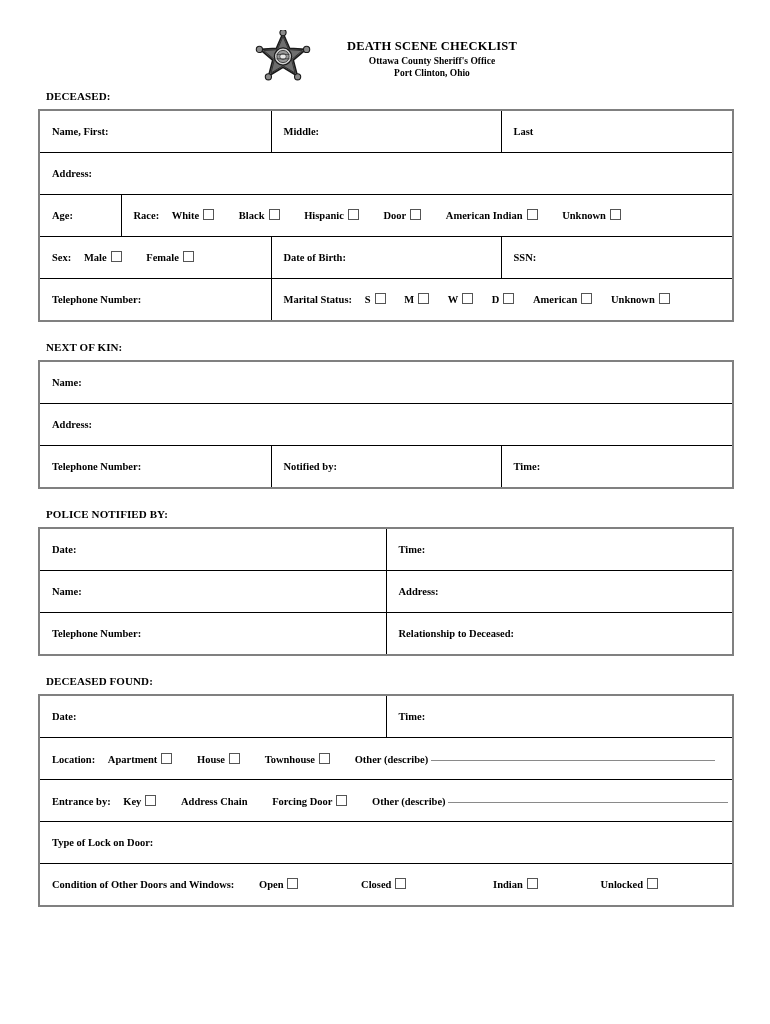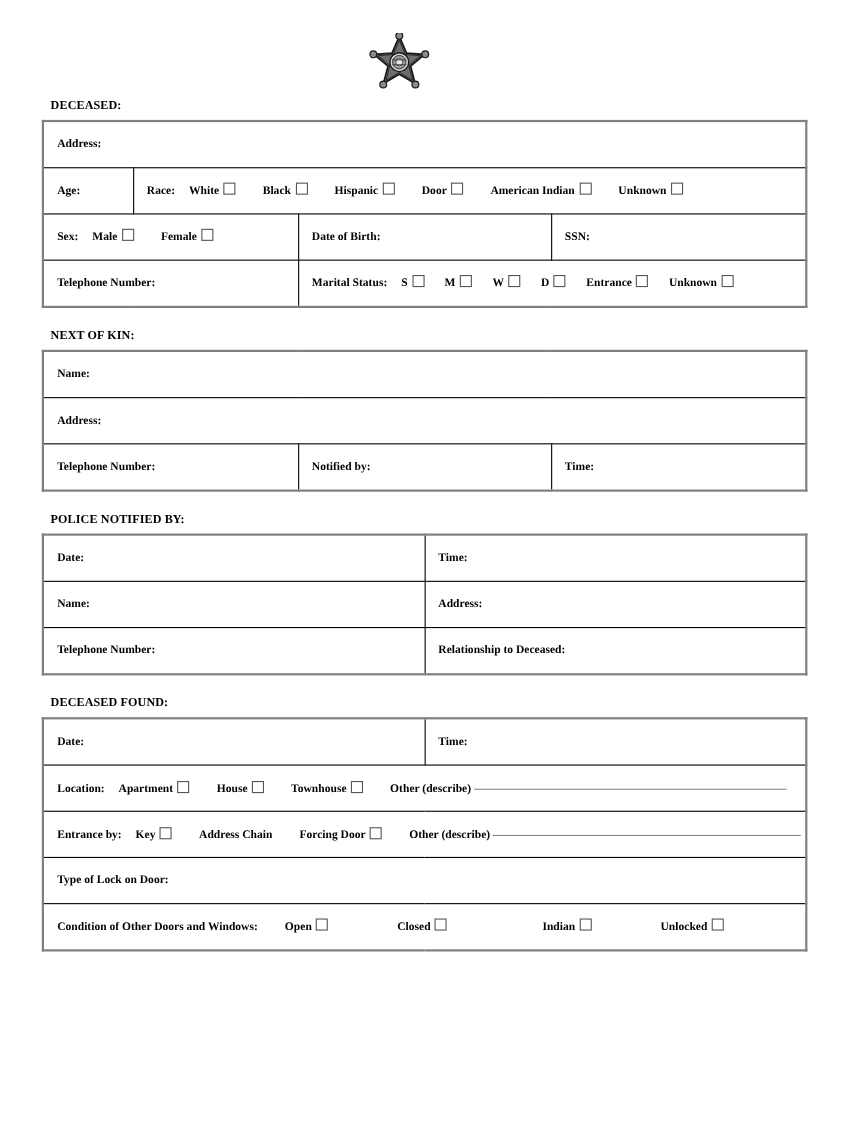--- a/index.html
+++ b/index.html
@@ -132,33 +132,43 @@
           <circle cx="13.4" cy="46.8" r="3.1" fill="#8a8a8a" stroke="#1a1a1a" stroke-width="1.1"></circle>
           <circle cx="4.4" cy="19.4" r="3.1" fill="#8a8a8a" stroke="#1a1a1a" stroke-width="1.1"></circle>
 
           <circle cx="28" cy="26.5" r="8.6" fill="#d5d5d5" stroke="#1a1a1a" stroke-width="1.3"></circle>
           <circle cx="28" cy="26.5" r="6.1" fill="#9a9a9a" stroke="#2b2b2b" stroke-width="0.8"></circle>
           <circle cx="28" cy="26.5" r="3.2" fill="#e8e8e8" stroke="#2b2b2b" stroke-width="0.7"></circle>
           <path d="M21.6 24.4 H34.4 M21.6 28.8 H34.4" stroke="#2b2b2b" stroke-width="0.7"></path>
         </g>
       </svg>
     </div>
+    <div class="titles">
+      <div class="doc-title">DEATH SCENE CHECKLIST</div>
+      <div class="doc-sub">Ottawa County Sheriff's Office</div>
+      <div class="doc-sub">Port Clinton, Ohio</div>
+    </div>
   </div>
 
   <div class="block">
     <div class="section-label">DECEASED:</div>
     <table class="tbl">
       <colgroup>
           <col style="width:82px">
           <col style="width:150px">
           <col style="width:230px">
           <col style="width:232px">
         </colgroup>
       <tbody>
         <tr>
+          <td colspan="2">Name, First:</td>
+          <td>Middle:</td>
+          <td>Last</td>
+        </tr>
+        <tr>
           <td colspan="4">Address:</td>
         </tr>
         <tr>
           <td>Age:</td>
           <td colspan="3">
             <span class="lbl-lead">Race:</span>
             <span class="opt"><span>White</span><span class="cb"></span></span>
             <span class="opt"><span>Black</span><span class="cb"></span></span>
             <span class="opt"><span>Hispanic</span><span class="cb"></span></span>
             <span class="opt"><span>Door</span><span class="cb"></span></span>
@@ -176,21 +186,21 @@
           <td>SSN:</td>
         </tr>
         <tr>
           <td colspan="2">Telephone Number:</td>
           <td colspan="2">
             <span class="lbl-lead">Marital Status:</span>
             <span class="opt tight"><span>S</span><span class="cb"></span></span>
             <span class="opt tight"><span>M</span><span class="cb"></span></span>
             <span class="opt tight"><span>W</span><span class="cb"></span></span>
             <span class="opt tight"><span>D</span><span class="cb"></span></span>
-            <span class="opt tight"><span>Entrance</span><span class="cb"></span></span>
+            <span class="opt tight"><span>American</span><span class="cb"></span></span>
             <span class="opt tight"><span>Unknown</span><span class="cb"></span></span>
           </td>
         </tr>
       </tbody>
     </table>
   </div>
 
   <div class="after-table"></div>
 
   <div class="block">

